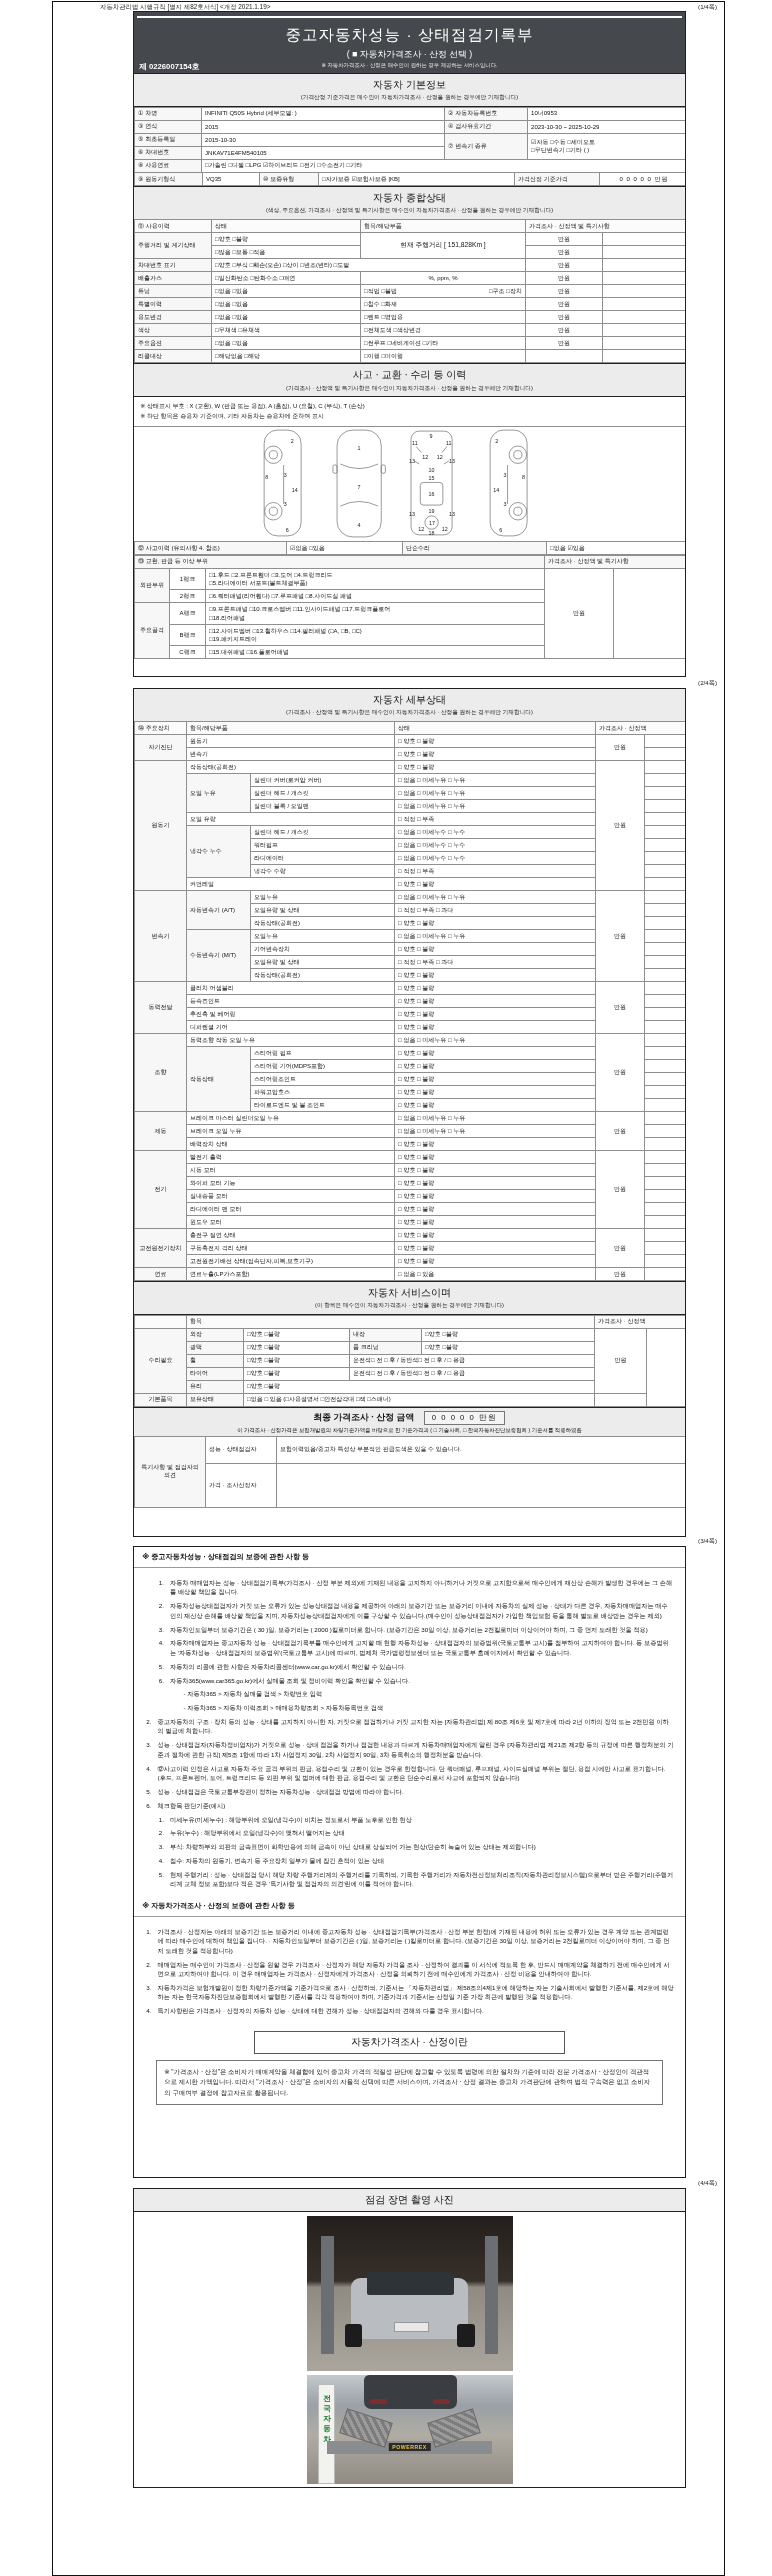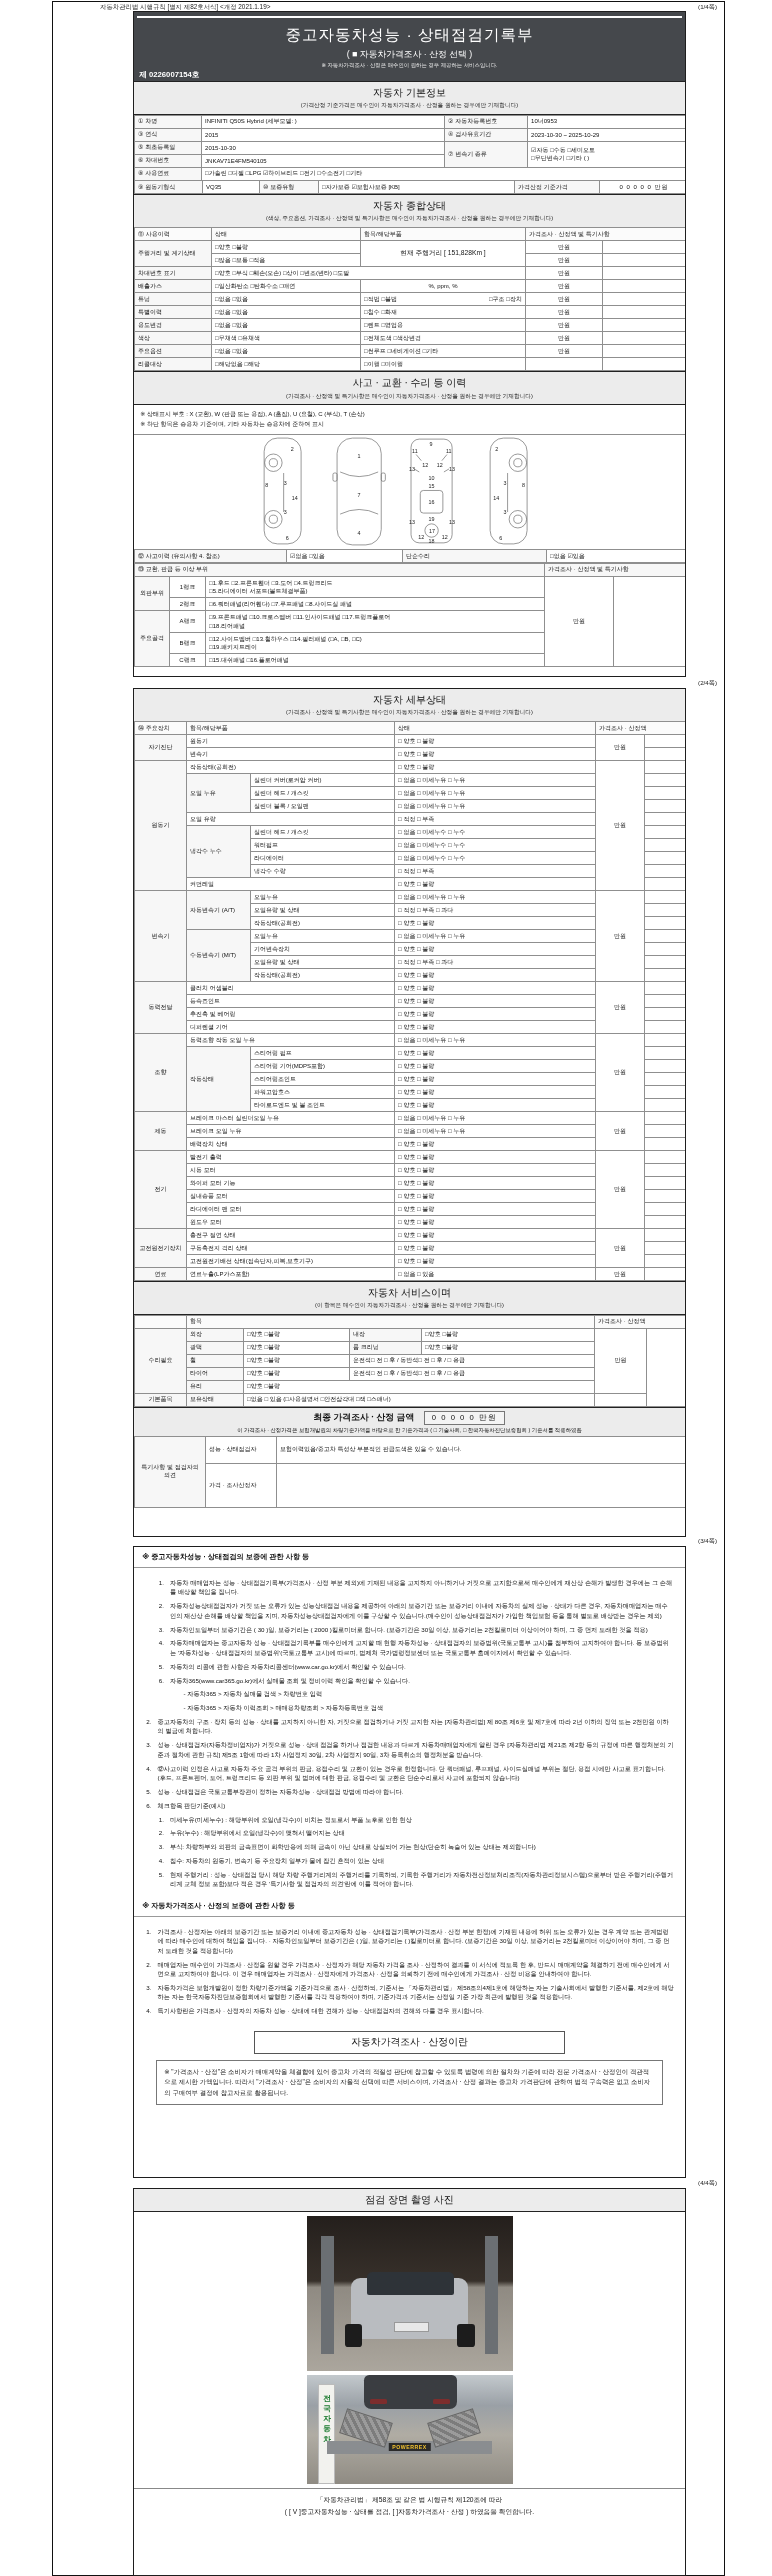--- a/index.html
+++ b/index.html
@@ -4,21 +4,21 @@
 <style>
   html,body{margin:0;padding:0;}
   body{width:773px;height:2576px;position:relative;background:#fff;overflow:hidden;
        font-family:"Liberation Sans","DejaVu Sans",sans-serif;color:#111;}
   #frame{position:absolute;left:52px;top:1px;width:671px;height:2573px;border:1px solid #111;}
   .meta{position:absolute;top:3.1px;font-size:6.4px;color:#222;}
   #law-note{left:100px;}
   .pagemark{position:absolute;right:56px;font-size:6.2px;color:#222;}
   .pageblock{position:absolute;left:133px;width:553px;border:1px solid #1e1e1e;background:#fff;overflow:hidden;box-sizing:border-box;}
   
-  #doc-header{position:relative;height:69px;background:#45484c;color:#fff;text-align:center;}
+  #doc-header{position:relative;height:61px;background:#45484c;color:#fff;text-align:center;}
   #doc-header .white-rule{position:absolute;top:3.6px;left:3.1px;right:3.1px;height:2.1px;background:#fff;}
   #doc-title{padding-top:12.4px;font-size:15.5px;letter-spacing:1px;}
   #doc-subtitle{margin-top:3.1px;font-size:8.8px;}
   #doc-note{margin-top:1.5px;font-size:5.4px;color:#e8e8e8;}
   #doc-no{position:absolute;left:5.2px;bottom:1.5px;font-size:7.7px;font-weight:bold;}
   
   .sec-head{background:#ececec;border-top:1px solid #222;border-bottom:1px solid #222;text-align:center;padding:4.1px 0 3.6px;}
   .sec-head:first-child{border-top:none;}
   .sec-title{font-size:10px;color:#111;}
   .sec-sub{font-size:5.7px;margin-top:2.1px;color:#222;}
@@ -842,21 +842,21 @@
         <div class="note-item ind0">
           <span class="note-num">4.</span>
           <span class="note-text">특기사항란은 가격조사 · 산정자의 자동차 성능 · 상태에 대한 견해가 성능 · 상태점검자의 견해와 다를 경우 표시합니다.</span>
         </div>
       </div>
     </div>
   <div id="price-box">자동차가격조사 · 산정이란</div>
   <div id="price-box-text">※ "가격조사 · 산정"은 소비자가 매매계약을 체결함에 있어 중고차 가격의 적절성 판단에 참고할 수 있도록 법령에 의한 절차와 기준에 따라 전문 가격조사 · 산정인이 객관적으로 제시한 가액입니다. 따라서 "가격조사 · 산정"은 소비자의 자율적 선택에 따른 서비스이며, 가격조사 · 산정 결과는 중고차 가격판단에 관하여 법적 구속력은 없고 소비자의 구매여부 결정에 참고자료로 활용됩니다.</div>
 </div>
 
-<div class="pageblock" style="top:2188px;height:388px;">
+<div class="pageblock" style="top:2188px;height:300px;">
   <div class="sec-head">
     <div class="sec-title">점검 장면 촬영 사진</div>
   </div>
 
   <div id="photo1" class="photo">
     <div class="post" style="left:14.4px;top:20.6px;height:118px;"></div>
     <div class="post" style="right:14.4px;top:20.6px;height:118px;"></div>
     <div class="car-body" style="left:44px;top:62px;width:117px;height:61px;"></div>
     <div class="glass" style="left:60px;top:56px;width:87px;height:23px;"></div>
     <div class="wheelbox" style="left:38px;top:108px;width:17.5px;height:23px;"></div>

